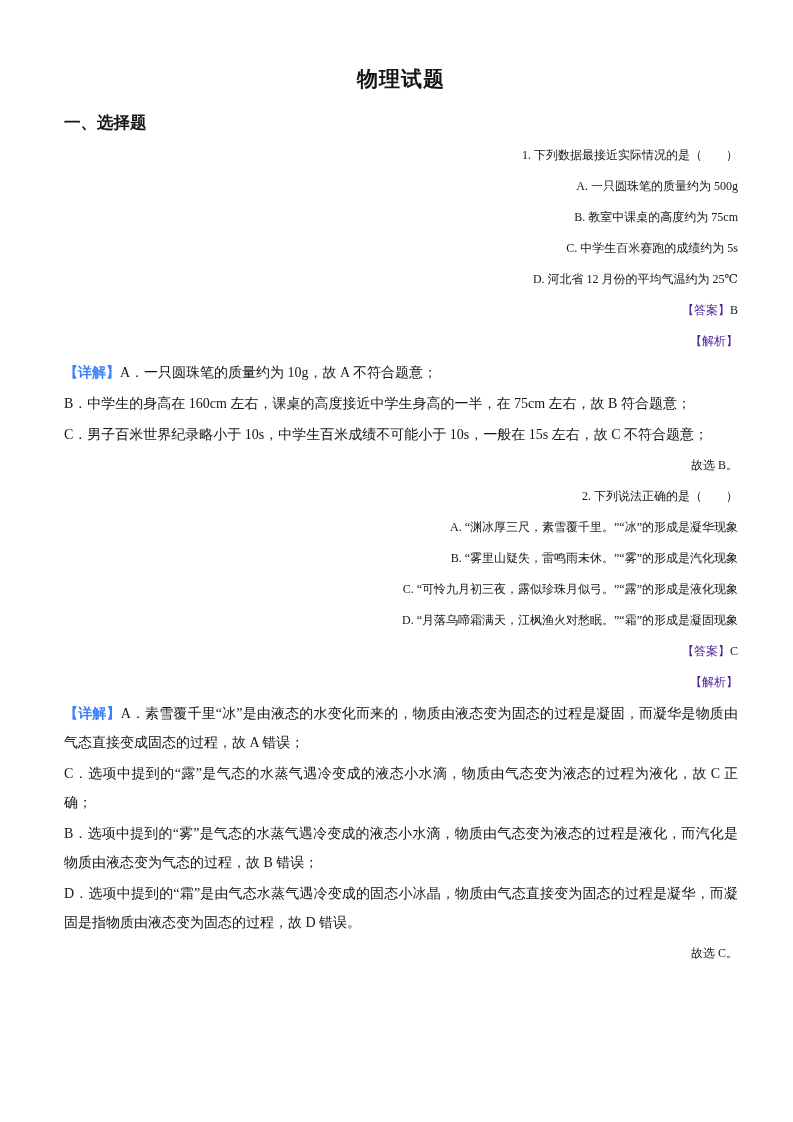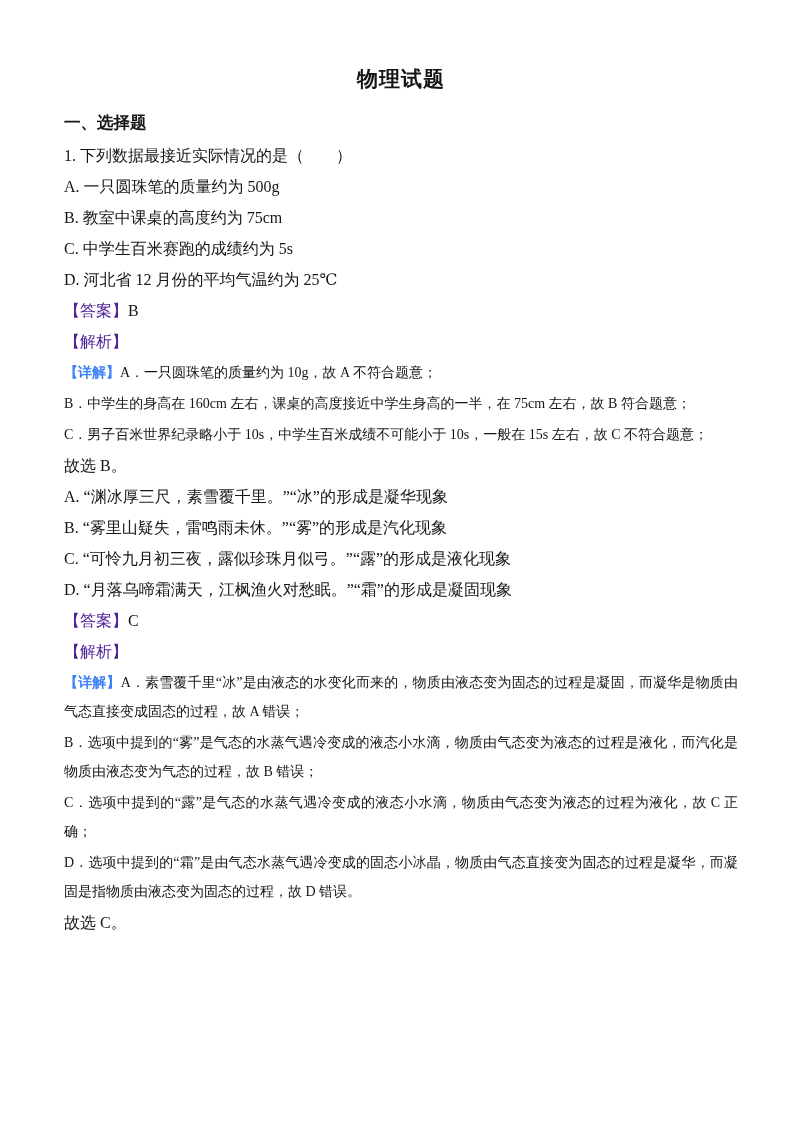--- a/index.html
+++ b/index.html
@@ -27,24 +27,25 @@
     margin: 0 0 20px 0;
     letter-spacing: 1px;
   }
   .section-heading {
     font-size: 16.5px;
     font-weight: bold;
     line-height: 22px;
     margin: 0 0 7px 0;
   }
   .line {
-    font-size: 16px;
+    font-size: 12px;
     line-height: 29px;
     margin: 0 0 2px 0;
     white-space: pre-wrap;
+    text-align: right;
   }
   .para {
     font-size: 14px;
     line-height: 29px;
     margin: 0 0 2px 0;
     text-align: justify;
     white-space: pre-wrap;
   }
   .label-blue {
     color: #4c1d95;
@@ -71,26 +72,27 @@
     <p class="line">D. 河北省 12 月份的平均气温约为 25℃</p>
     <p class="line"><span class="label-blue">【答案】</span><span>B</span></p>
     <p class="line"><span class="label-blue">【解析】</span></p>
     <p class="para"><span class="label-detail">【详解】</span><span>A．一只圆珠笔的质量约为 10g，故 A 不符合题意；</span></p>
     <p class="para">B．中学生的身高在 160cm 左右，课桌的高度接近中学生身高的一半，在 75cm 左右，故 B 符合题意；</p>
     <p class="para">C．男子百米世界纪录略小于 10s，中学生百米成绩不可能小于 10s，一般在 15s 左右，故 C 不符合题意；</p>
     <p class="line">故选 B。</p>
   </div>
 
   <div>
+    <p class="line">2. 下列说法正确的是（　　）</p>
     <p class="line">A. “渊冰厚三尺，素雪覆千里。”“冰”的形成是凝华现象</p>
     <p class="line">B. “雾里山疑失，雷鸣雨未休。”“雾”的形成是汽化现象</p>
     <p class="line">C. “可怜九月初三夜，露似珍珠月似弓。”“露”的形成是液化现象</p>
     <p class="line">D. “月落乌啼霜满天，江枫渔火对愁眠。”“霜”的形成是凝固现象</p>
     <p class="line"><span class="label-blue">【答案】</span><span>C</span></p>
     <p class="line"><span class="label-blue">【解析】</span></p>
     <p class="para"><span class="label-detail">【详解】</span><span>A．素雪覆千里“冰”是由液态的水变化而来的，物质由液态变为固态的过程是凝固，而凝华是物质由气态直接变成固态的过程，故 A 错误；</span></p>
+    <p class="para">C．选项中提到的“露”是气态的水蒸气遇冷变成的液态小水滴，物质由气态变为液态的过程为液化，故 C 正确；</p>
     <p class="para">B．选项中提到的“雾”是气态的水蒸气遇冷变成的液态小水滴，物质由气态变为液态的过程是液化，而汽化是物质由液态变为气态的过程，故 B 错误；</p>
-    <p class="para">C．选项中提到的“露”是气态的水蒸气遇冷变成的液态小水滴，物质由气态变为液态的过程为液化，故 C 正确；</p>
     <p class="para">D．选项中提到的“霜”是由气态水蒸气遇冷变成的固态小冰晶，物质由气态直接变为固态的过程是凝华，而凝固是指物质由液态变为固态的过程，故 D 错误。</p>
     <p class="line">故选 C。</p>
   </div>
 
 </div>
 
 </body></html>

